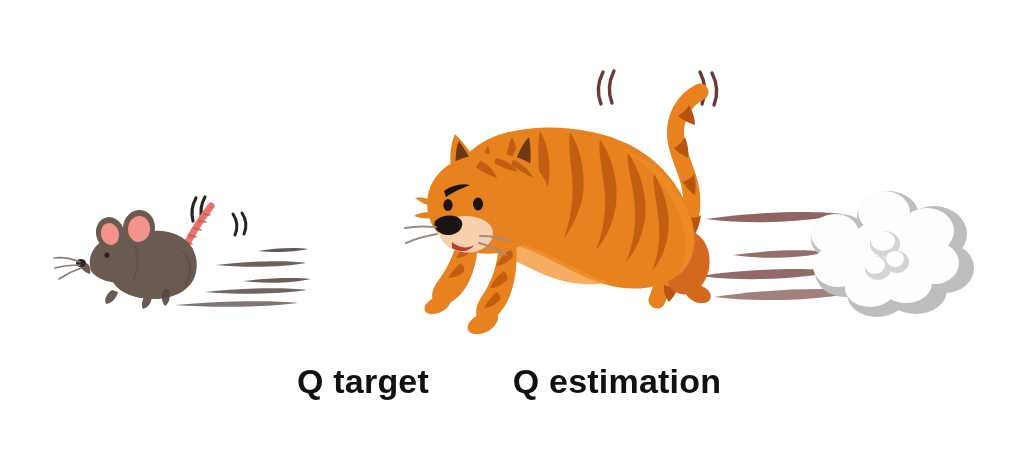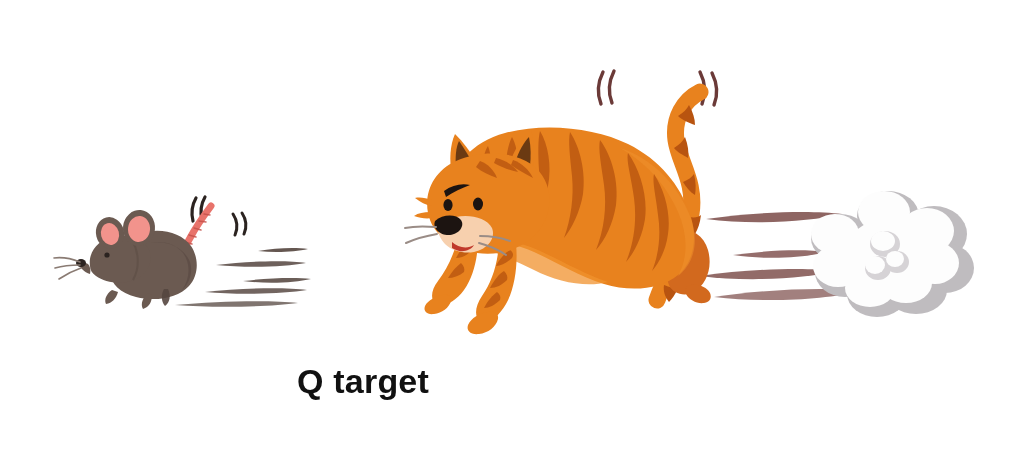--- a/index.html
+++ b/index.html
@@ -318,14 +318,15 @@
       <g fill="#FDFDFD">
         <ellipse cx="883" cy="241" rx="12" ry="10"></ellipse>
         <ellipse cx="895" cy="259" rx="9" ry="8"></ellipse>
         <ellipse cx="875" cy="265" rx="10" ry="9"></ellipse>
       </g>
     </g>
   </svg>
 
   <div class="caption" id="caption-target">Q target</div>
 
+  <div class="caption" id="caption-estimation">Q estimation</div>
 
 </div>
 
 </body></html>

